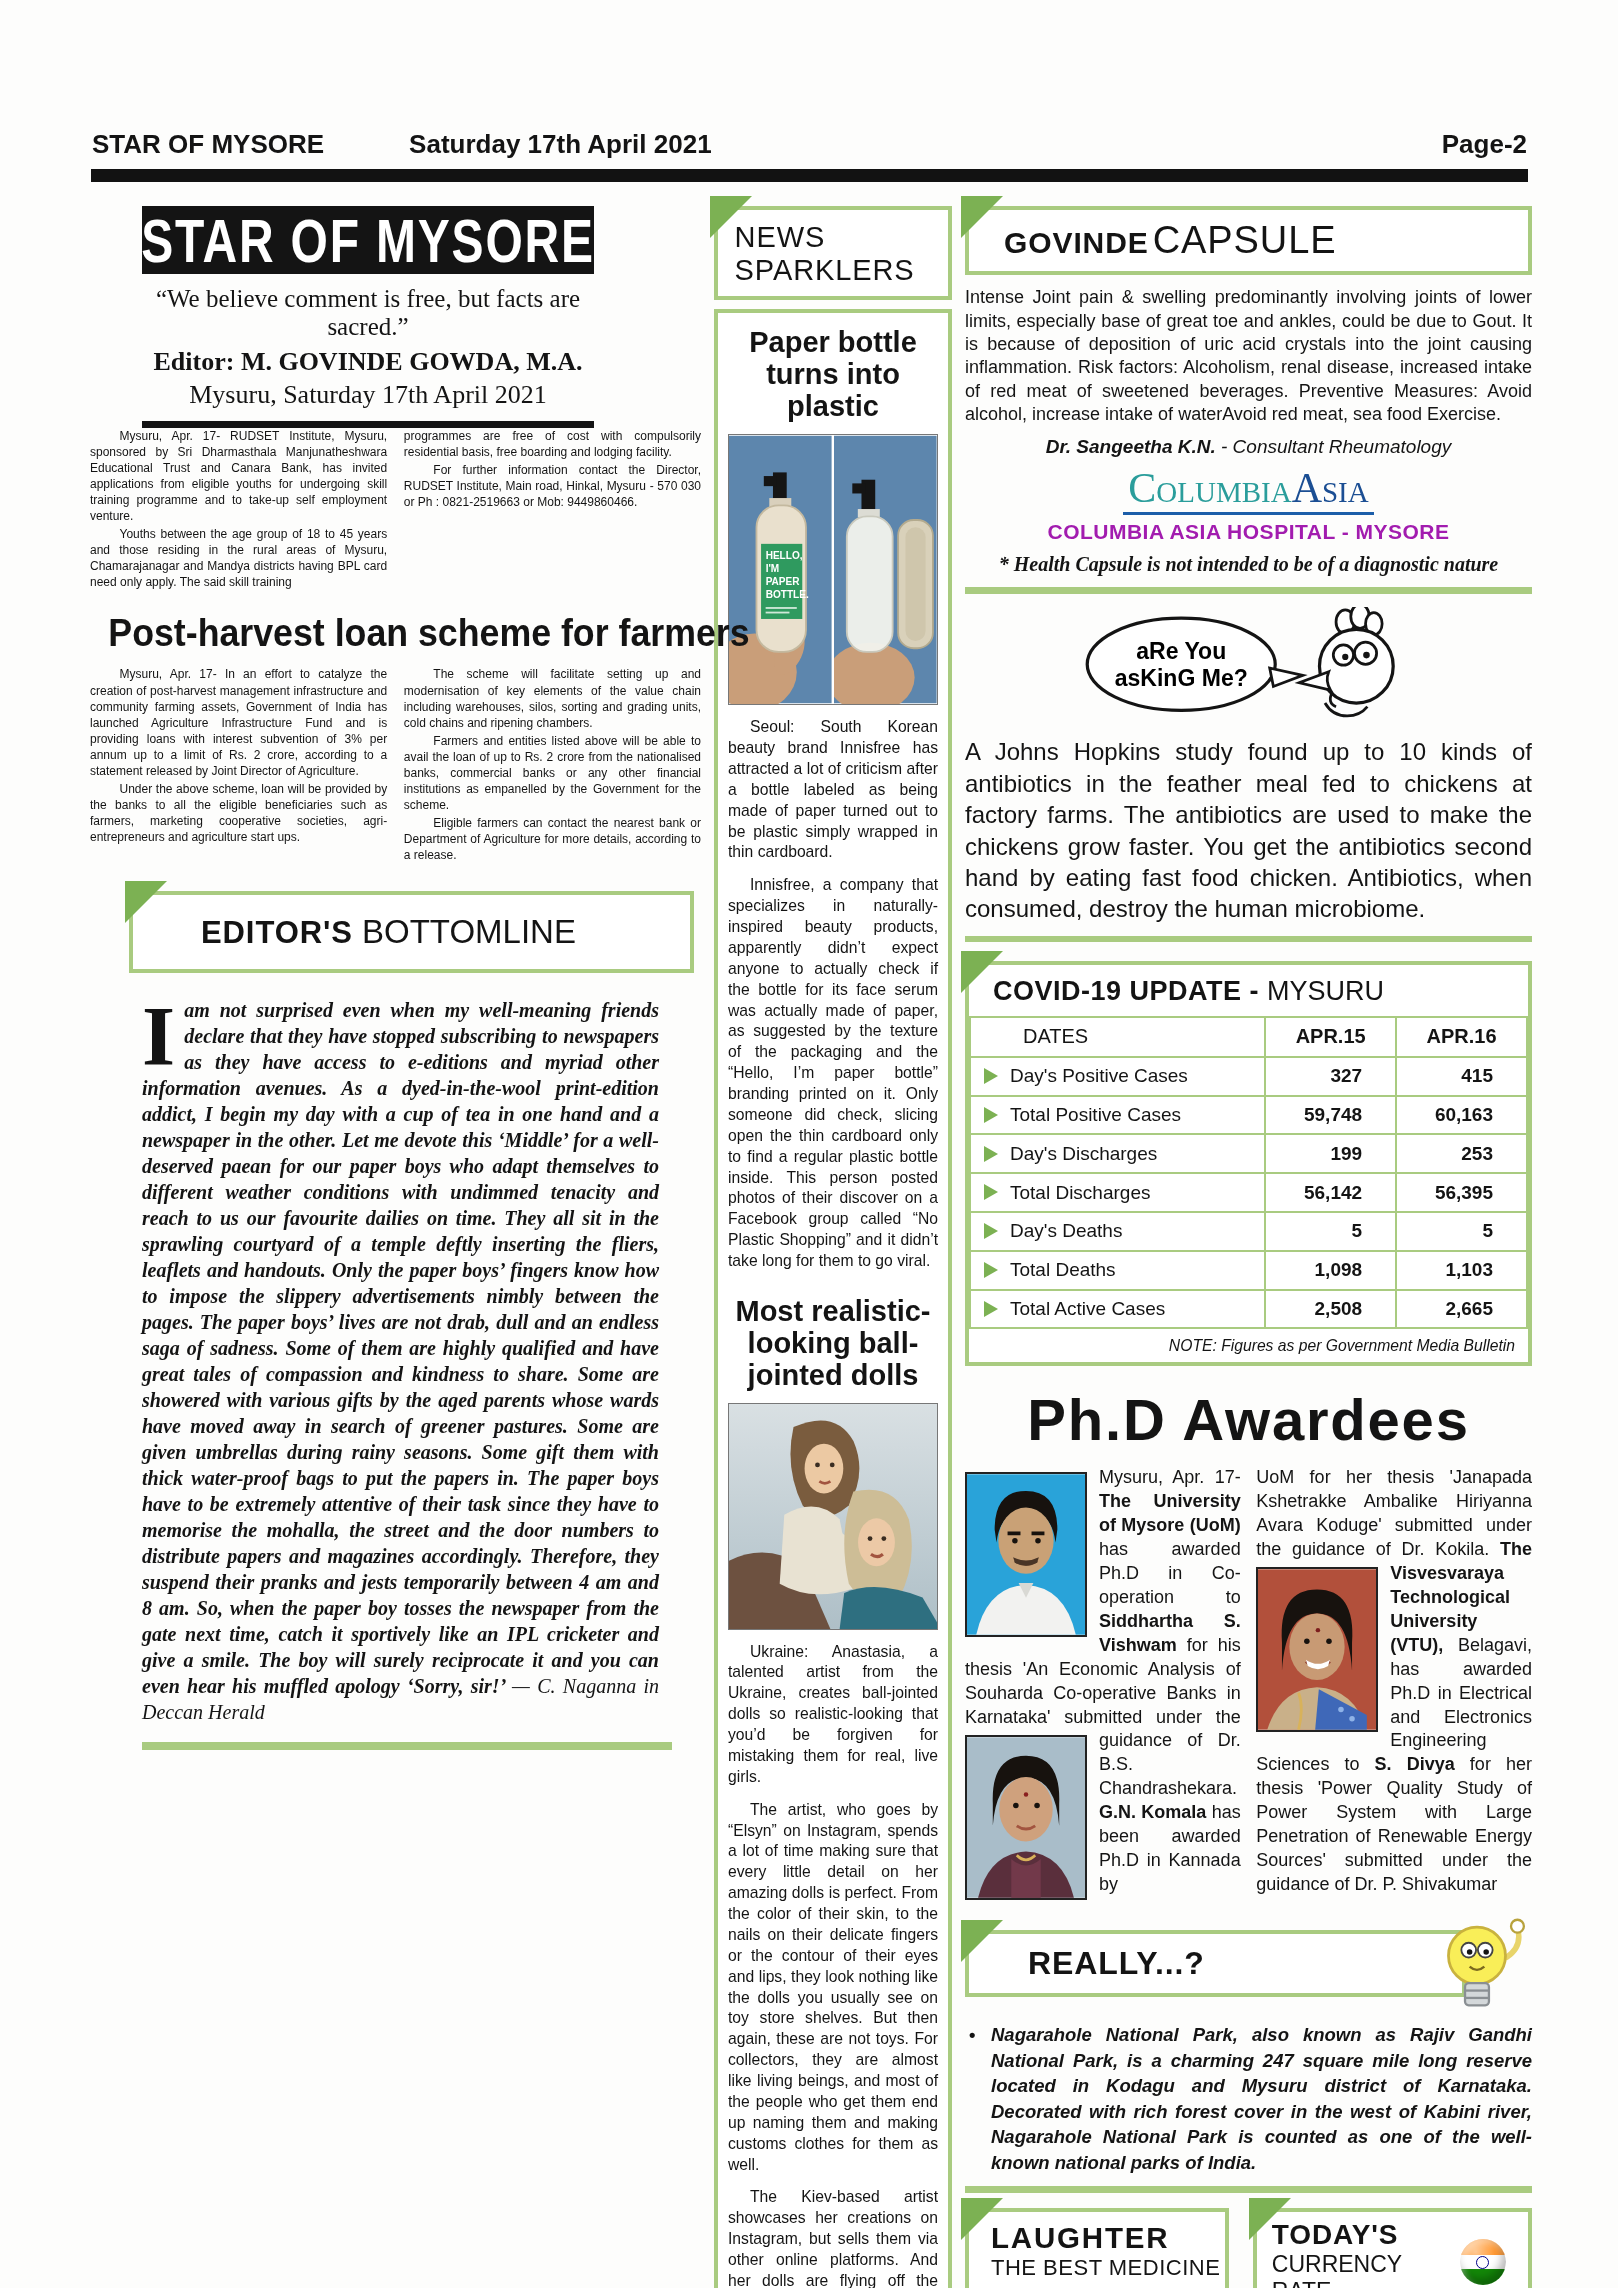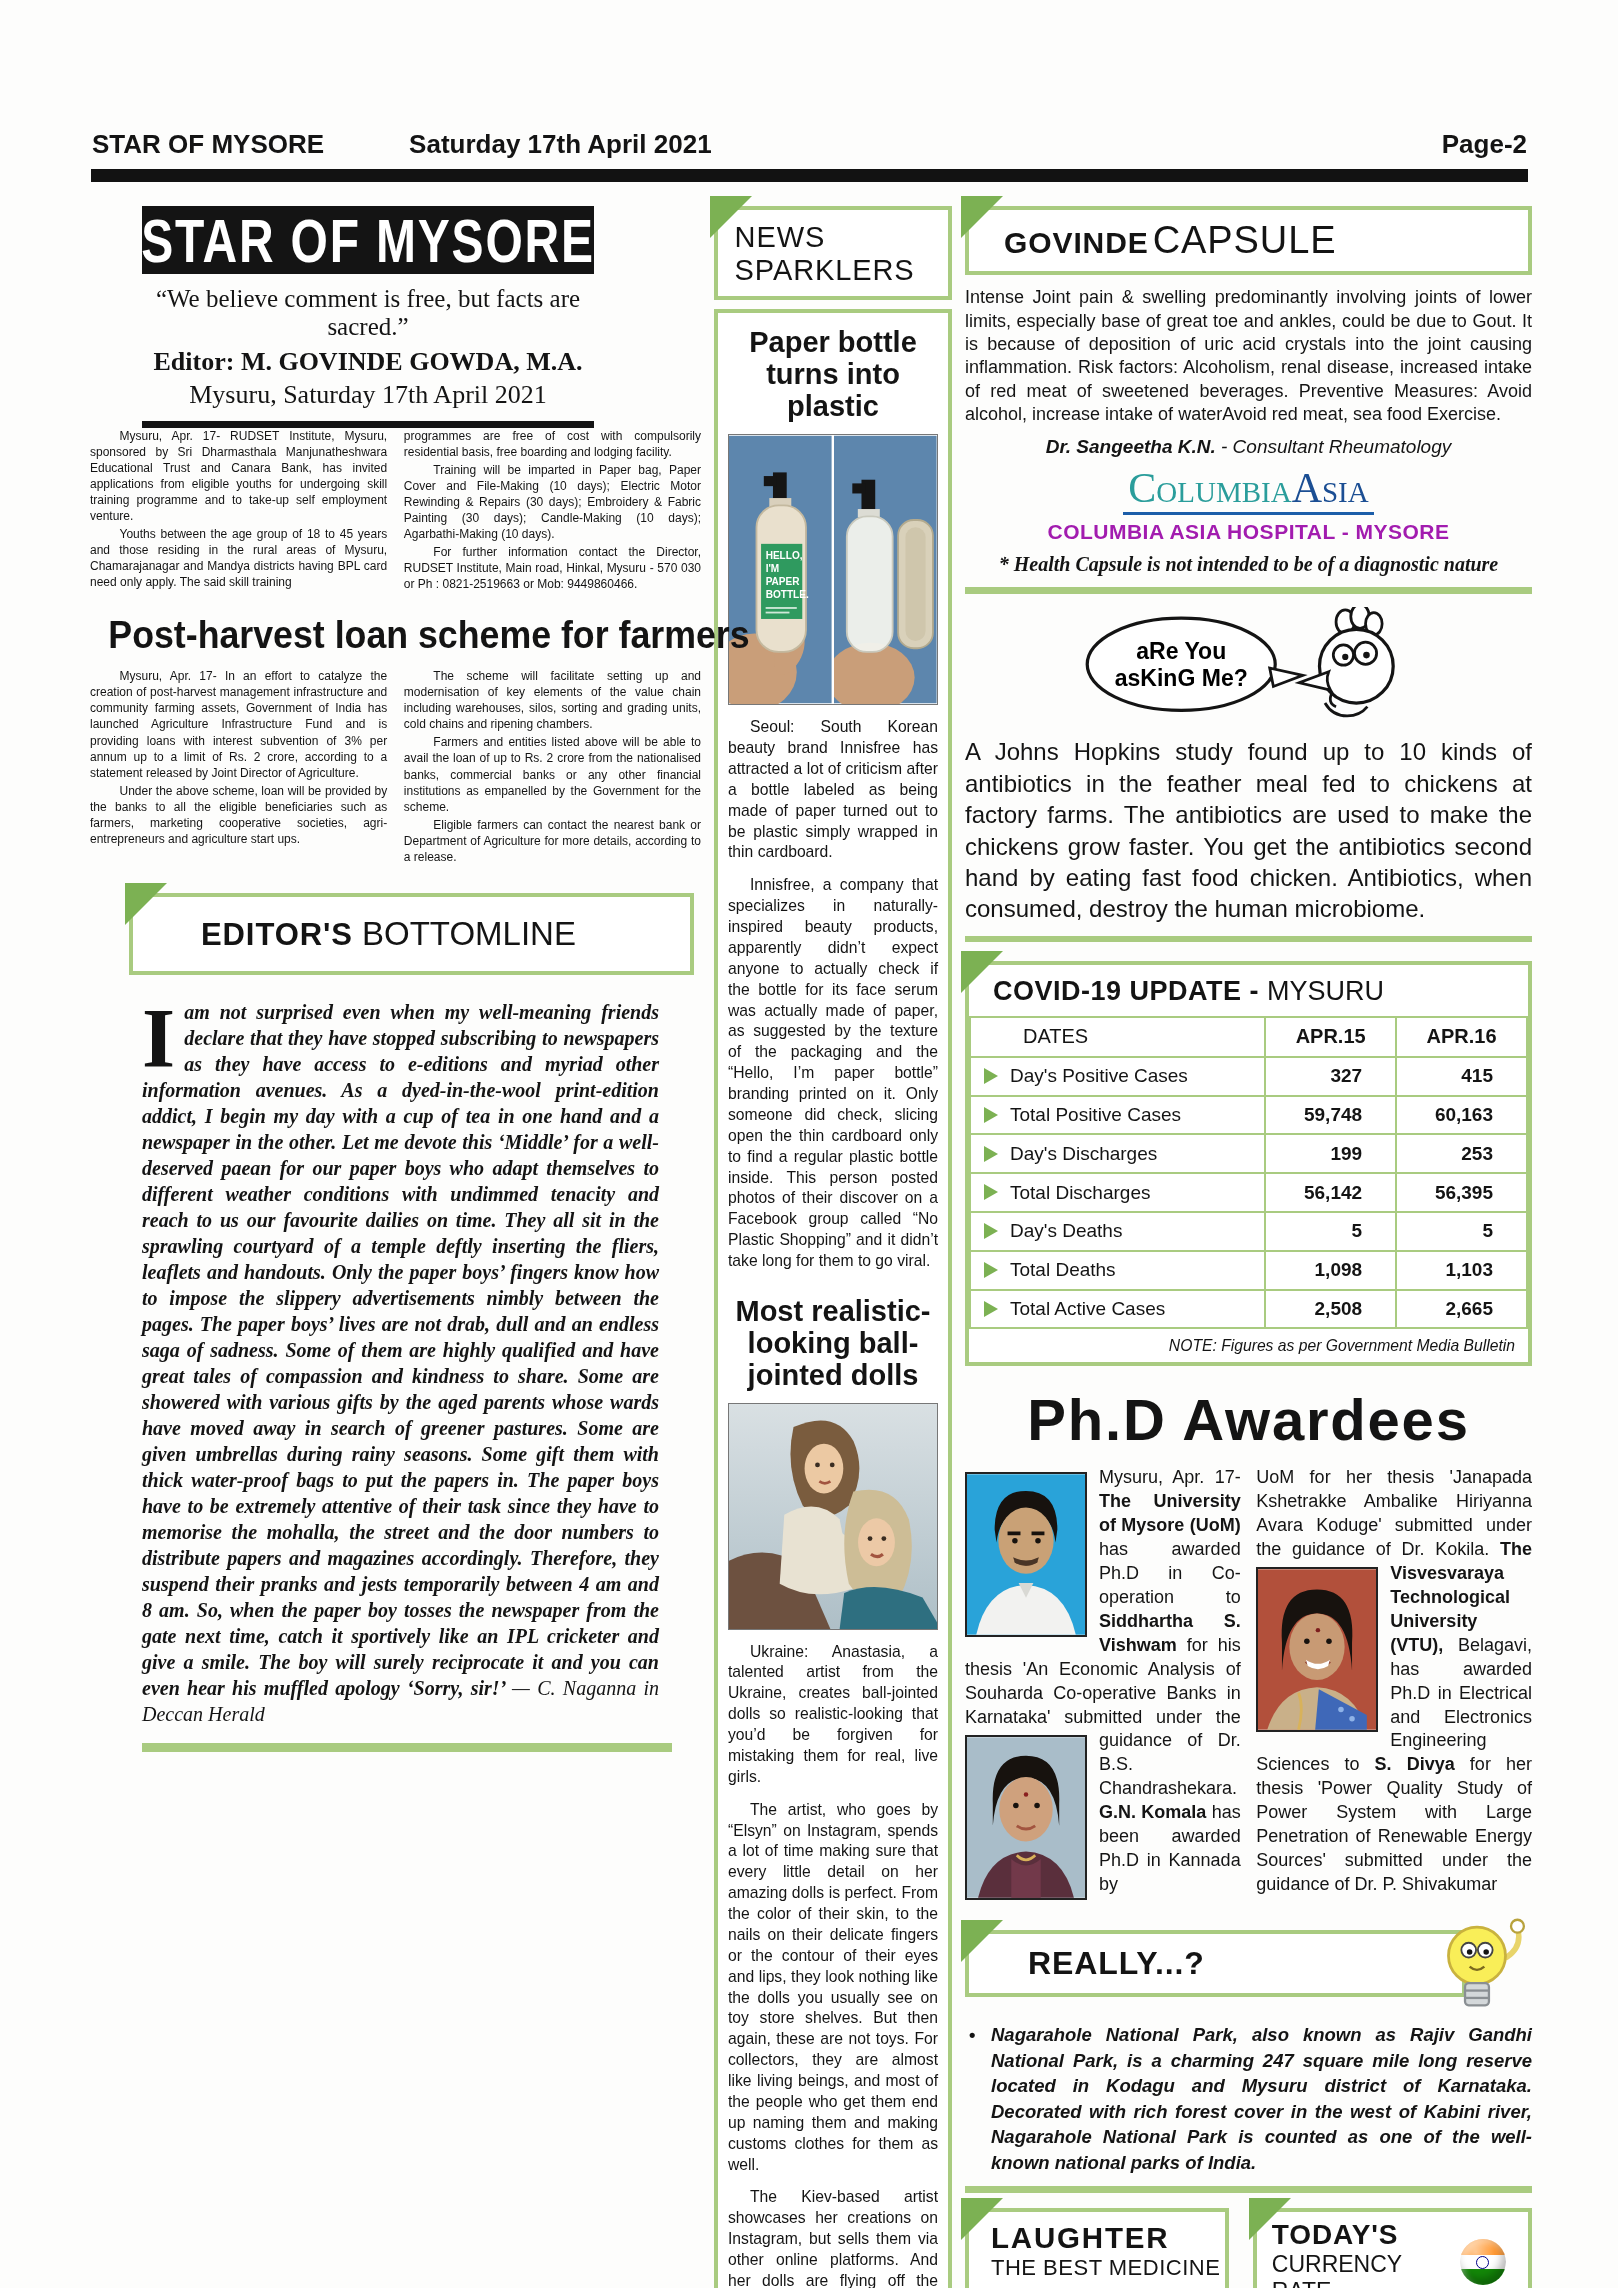--- a/index.html
+++ b/index.html
@@ -154,21 +154,20 @@
         <div class="mast-rule"></div>
       </div>
 
       <div class="twocol">
         <div>
           <p class="body">Mysuru, Apr. 17- RUDSET Institute, Mysuru, sponsored by Sri Dharmasthala Manjunatheshwara Educational Trust and Canara Bank, has invited applications from eligible youths for undergoing skill training programme and to take-up self employment venture.</p>
           <p class="body">Youths between the age group of 18 to 45 years and those residing in the rural areas of Mysuru, Chamarajanagar and Mandya districts having BPL card need only apply. The said skill training</p>
         </div>
         <div>
           <p class="body" style="text-indent:0;">programmes are free of cost with compulsorily residential basis, free boarding and lodging facility.</p>
-          <p class="body">Training will be imparted in Paper bag, Paper Cover and File-Making (10 days); Electric Motor Rewinding &amp; Repairs (30 days); Embroidery &amp; Fabric Painting (30 days); Candle-Making (10 days); Agarbathi-Making (10 days).</p>
           <p class="body">For further information contact the Director, RUDSET Institute, Main road, Hinkal, Mysuru - 570 030 or Ph : 0821-2519663 or Mob: 9449860466.</p>
         </div>
       </div>
 
       <h2 class="h-ph">Post-harvest loan scheme for farmers</h2>
       <div class="twocol">
         <div>
           <p class="body">Mysuru, Apr. 17- In an effort to catalyze the creation of post-harvest management infrastructure and community farming assets, Government of India has launched Agriculture Infrastructure Fund and is providing loans with interest subvention of 3% per annum up to a limit of Rs. 2 crore, according to a statement released by Joint Director of Agriculture.</p>
           <p class="body">Under the above scheme, loan will be provided by the banks to all the eligible beneficiaries such as farmers, marketing cooperative societies, agri-entrepreneurs and agriculture start ups.</p>
         </div>

